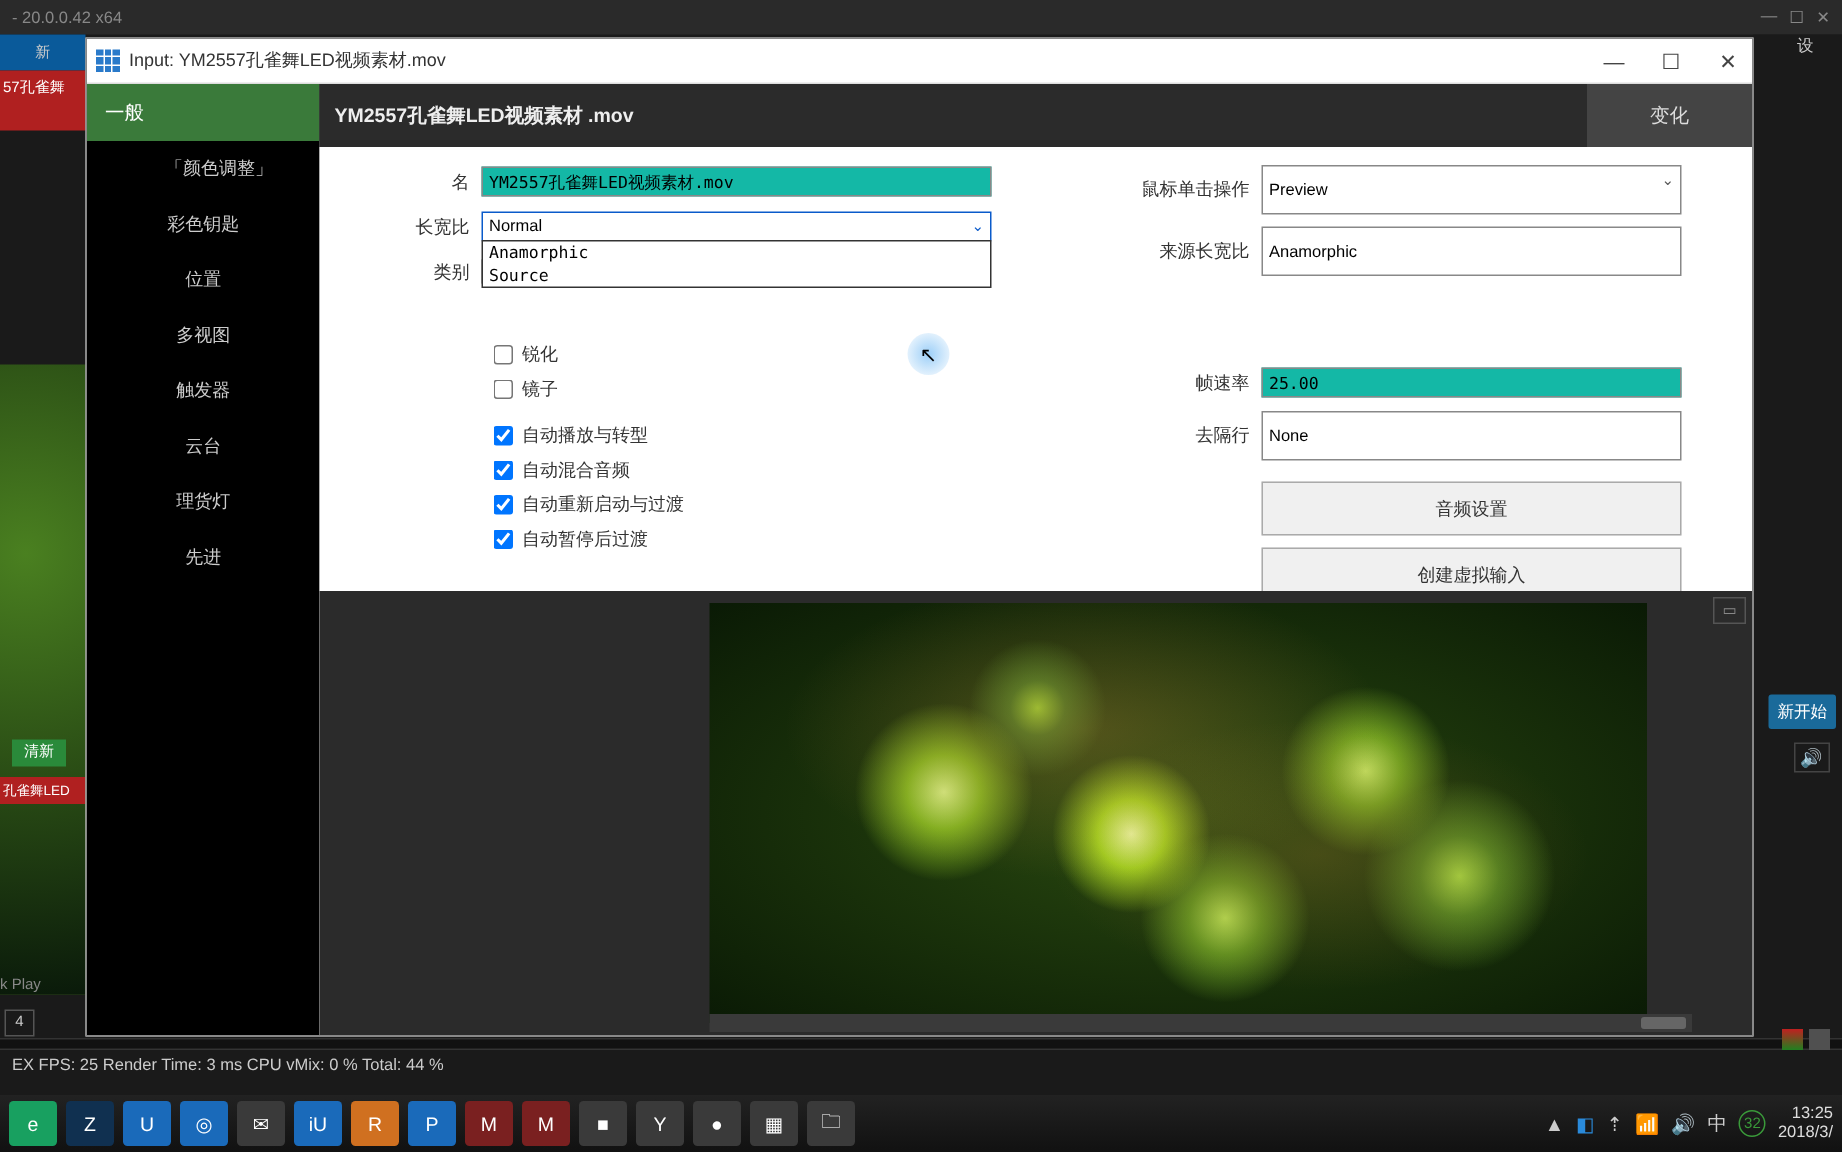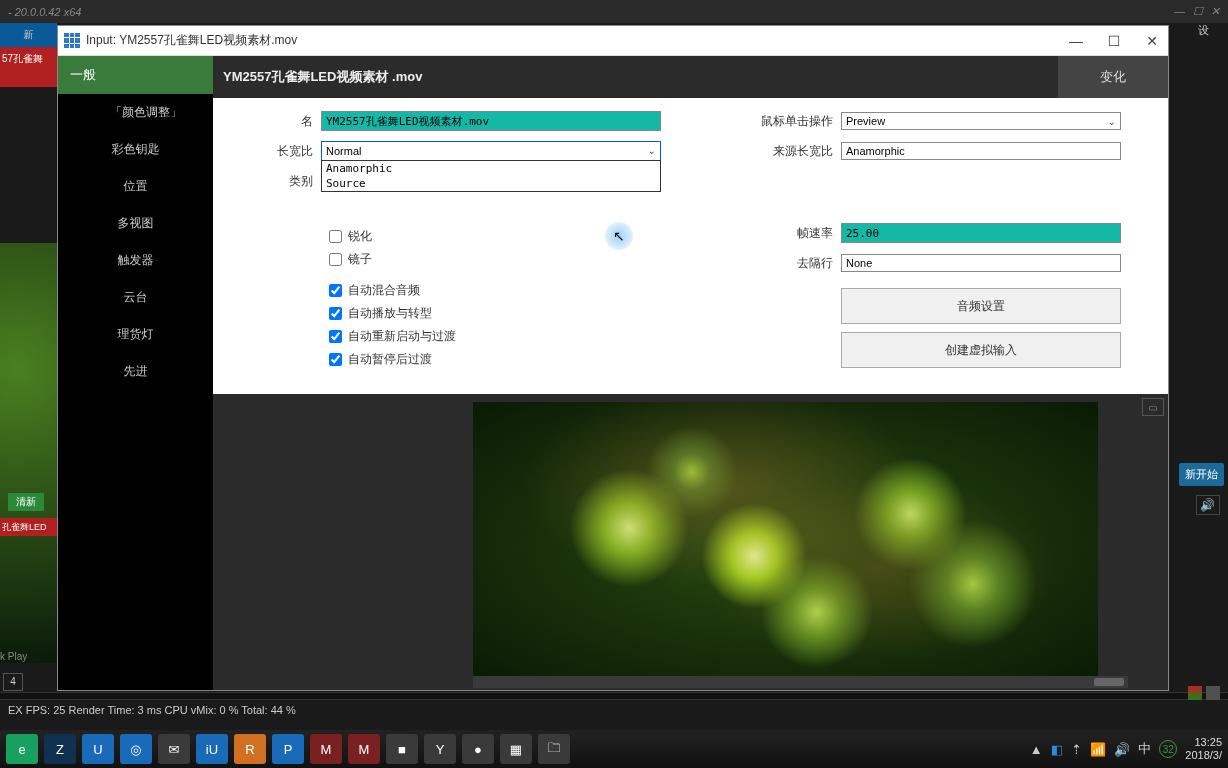--- a/index.html
+++ b/index.html
@@ -1,19 +1,19 @@
 <!DOCTYPE html>
 <html><head>
 <meta charset="utf-8">
 <style>
 * { box-sizing: border-box; margin: 0; padding: 0; font-family: "Microsoft YaHei", Arial, sans-serif; }
 body { width: 1228px; height: 768px; background: #1a1a1a; overflow: hidden; position: relative; }
 
 
-.app-titlebar { height: 23px; background: #2a2a2a; color: #888; font-size: 11px; display: flex; align-items: center; padding: 0 8px; justify-content: space-between; font-style: italic; }
+.app-titlebar { height: 23px; background: #2a2a2a; color: #888; font-size: 11px; display: flex; align-items: center; padding: 0 8px; justify-content: space-between; }
 .app-titlebar-right { display: flex; gap: 8px; }
 
 .main-row { display: flex; height: 668px; }
 
 
 .left-strip { width: 57px; background: #1a1a1a; position: relative; }
 .left-strip .tab-blue { position: absolute; top: 0; left: 0; width: 57px; height: 24px; background: #0a5a9a; color: #ccc; font-size: 10px; display: flex; align-items: center; justify-content: center; overflow: hidden; }
 .left-strip .banner-red { position: absolute; top: 24px; left: 0; width: 57px; height: 40px; background: #b02020; color: #fff; font-size: 10px; overflow: hidden; line-height: 24px; padding-left: 2px; }
 .left-strip .peacock-preview { position: absolute; top: 220px; left: 0; width: 57px; height: 420px; background: radial-gradient(circle at 30% 30%, #4a8020, #0a1a0a), radial-gradient(circle at 60% 70%, #5a9a20, transparent); }
 .left-strip .qingxin { position: absolute; top: 470px; left: 8px; width: 36px; height: 18px; background: #2a8a3a; color: #fff; font-size: 10px; text-align: center; line-height: 18px; }
@@ -51,21 +51,21 @@
 .change-btn { width: 110px; background: #444; color: #ddd; font-size: 13px; display: flex; align-items: center; justify-content: center; cursor: pointer; }
 
 .form-area { flex: 1; background: #fff; padding: 12px 18px 0 18px; position: relative; }
 .form-grid { display: flex; gap: 60px; }
 .form-col { flex: 1; }
 .form-row { display: flex; align-items: center; margin-bottom: 8px; min-height: 22px; }
 .form-label { width: 90px; text-align: right; font-size: 12px; color: #333; padding-right: 8px; }
 .form-label-wide { width: 120px; text-align: right; font-size: 12px; color: #333; padding-right: 8px; }
 .form-input { flex: 1; height: 20px; border: 1px solid #888; font-size: 11px; font-family: "SimSun", monospace; padding: 0 4px; background: #14b8a6; }
 .form-select { flex: 1; height: 20px; border: 1px solid #0a5aca; background: #fff; font-size: 11px; font-family: "SimSun", monospace; padding: 0 4px; position: relative; display: flex; align-items: center; cursor: pointer; }
-.form-select-plain { flex: 1; height: 18px; border: 1px solid #888; background: #fff; font-size: 11px; font-family: "SimSun", monospace; padding: 0 4px; display: flex; align-items: center; cursor: pointer; position: relative; }
+.form-select-plain { flex: 1; height: 33px; border: 1px solid #888; background: #fff; font-size: 11px; font-family: "SimSun", monospace; padding: 0 4px; display: flex; align-items: center; cursor: pointer; position: relative; }
 .select-arrow { position: absolute; right: 4px; top: 3px; font-size: 10px; color: #555; }
 .form-select .select-arrow { color: #0a5aca; }
 
 
 .dropdown-list { position: absolute; top: 100%; left: -1px; right: -1px; background: #fff; border: 1px solid #333; z-index: 10; }
 .dropdown-item { font-size: 11px; font-family: "SimSun", monospace; padding: 1px 4px; cursor: pointer; }
 
 .cursor-highlight { position: absolute; top: 124px; left: 392px; width: 28px; height: 28px; border-radius: 50%; background: radial-gradient(circle, rgba(60,160,240,0.5), rgba(60,160,240,0)); z-index: 20; pointer-events: none; }
 .cursor-arrow { position: absolute; top: 130px; left: 400px; z-index: 21; font-size: 14px; color: #000; pointer-events: none; }
 
@@ -220,25 +220,25 @@
                 <input type="checkbox" style="">
                 <span>锐化</span>
               </div>
             <div class="checkbox-row">
                 <input type="checkbox" style="">
                 <span>镜子</span>
               </div>
             <div style="height:8px"></div>
             <div class="checkbox-row">
                 <input type="checkbox" checked="" style="">
+                <span>自动播放与转型</span>
+              </div>
+            <div class="checkbox-row">
+                <input type="checkbox" checked="" style="">
                 <span>自动混合音频</span>
-              </div>
-            <div class="checkbox-row">
-                <input type="checkbox" checked="" style="">
-                <span>自动播放与转型</span>
               </div>
             <div class="checkbox-row">
                 <input type="checkbox" checked="" style="">
                 <span>自动重新启动与过渡</span>
               </div>
             <div class="checkbox-row">
                 <input type="checkbox" checked="" style="">
                 <span>自动暂停后过渡</span>
               </div>
           </div>

